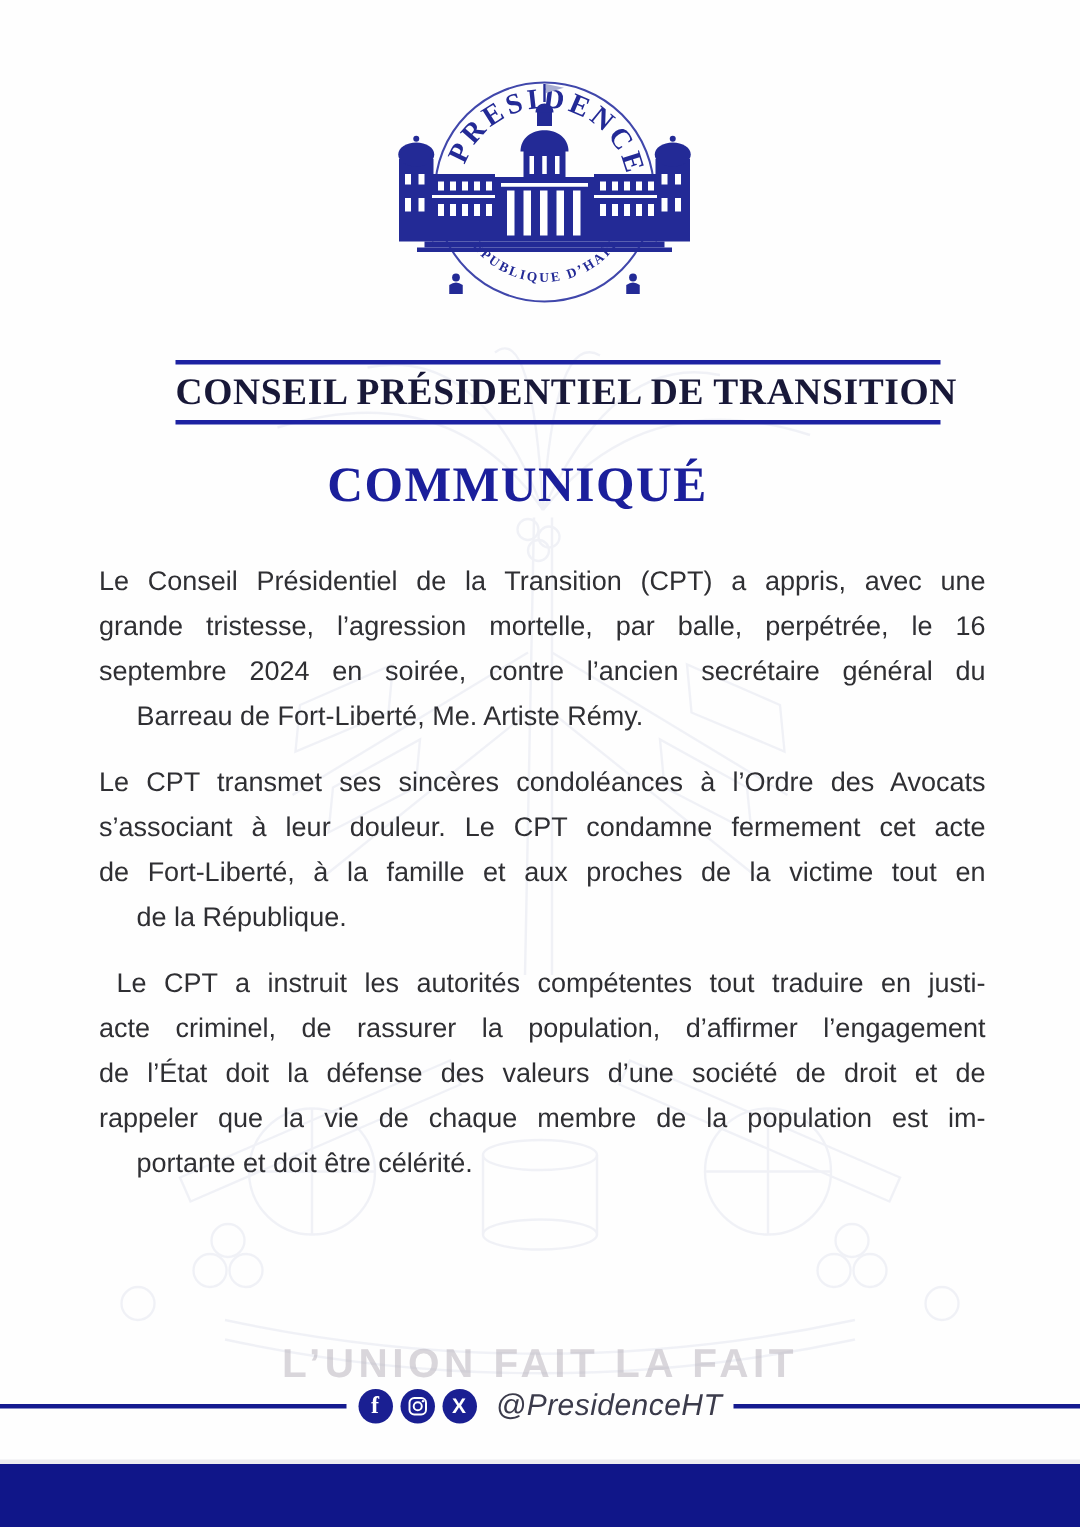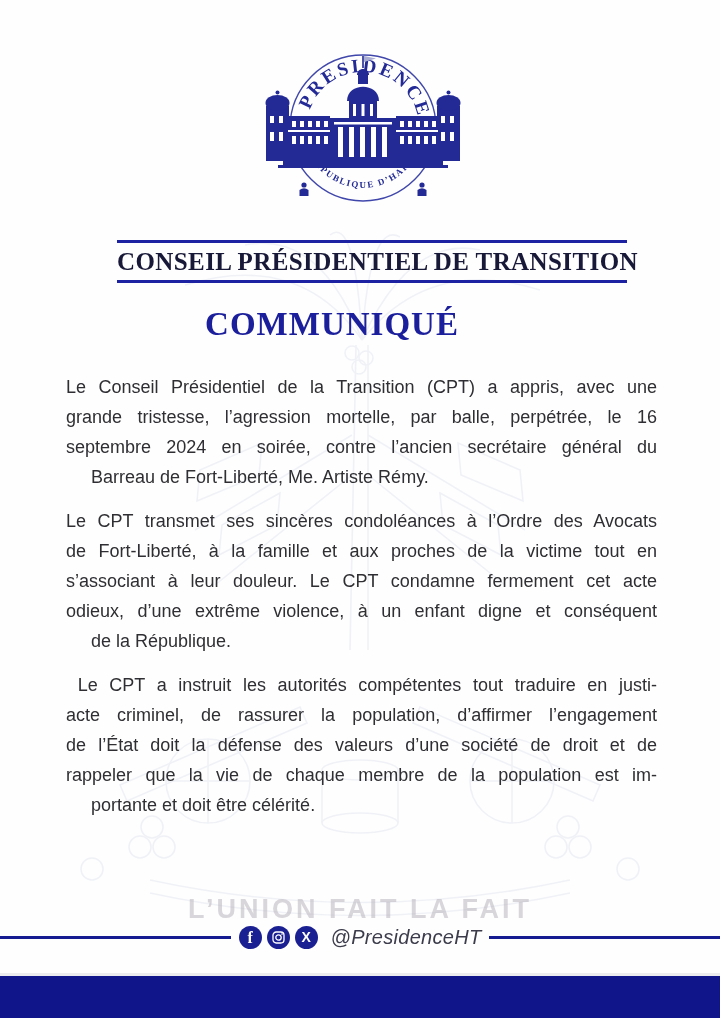--- a/index.html
+++ b/index.html
@@ -23,21 +23,21 @@
     position:absolute;left:117px;top:240px;width:510px;text-align:left;
   }
   .title-rule{height:3px;background:#1d22a2;}
   .org-title{
     font-family:"Liberation Serif",serif;font-weight:bold;font-size:25px;
     color:#181838;letter-spacing:.4px;line-height:37px;white-space:nowrap;
   }
   .doc-type{
     position:absolute;left:0;top:306px;width:664px;text-align:center;
     font-family:"Liberation Serif",serif;font-weight:bold;font-size:33px;
-    color:#1b1f9b;letter-spacing:1px;
+    color:#1b1f9b;letter-spacing:1px;padding-left:13px;
   }
   
   .body-text{
     position:absolute;left:66px;top:372px;width:591px;
     font-size:18px;line-height:30px;color:#2f2f33;
   }
   .para{margin:0 0 14px 0;}
   .line{text-align:justify;text-align-last:justify;white-space:pre-wrap;}
   .line.last{text-align-last:left;margin-left:25px;}
   
@@ -211,23 +211,22 @@
 
     <div class="body-text">
         <div class="para">
           <div class="line">Le Conseil Présidentiel de la Transition (CPT) a appris, avec une</div>
           <div class="line">grande tristesse, l’agression mortelle, par balle, perpétrée, le 16</div>
           <div class="line">septembre 2024 en soirée, contre l’ancien secrétaire général du</div>
           <div class="line last">Barreau de Fort-Liberté, Me. Artiste Rémy.</div>
         </div>
         <div class="para">
           <div class="line">Le CPT transmet ses sincères condoléances à l’Ordre des Avocats</div>
+          <div class="line">s’associant à leur douleur. Le CPT condamne fermement cet acte</div>
           <div class="line">de Fort-Liberté, à la famille et aux proches de la victime tout en</div>
-          <div class="line">s’associant à leur douleur. Le CPT condamne fermement cet acte</div>
-          <div class="line">odieux, d’une extrême violence, à un enfant digne et conséquent</div>
           <div class="line last">de la République.</div>
         </div>
         <div class="para">
           <div class="line"> Le CPT a instruit les autorités compétentes tout traduire en justi-</div>
           <div class="line">acte criminel, de rassurer la population, d’affirmer l’engagement</div>
           <div class="line">de l’État doit la défense des valeurs d’une société de droit et de</div>
           <div class="line">rappeler que la vie de chaque membre de la population est im-</div>
           <div class="line last">portante et doit être célérité.</div>
         </div>
       </div>

